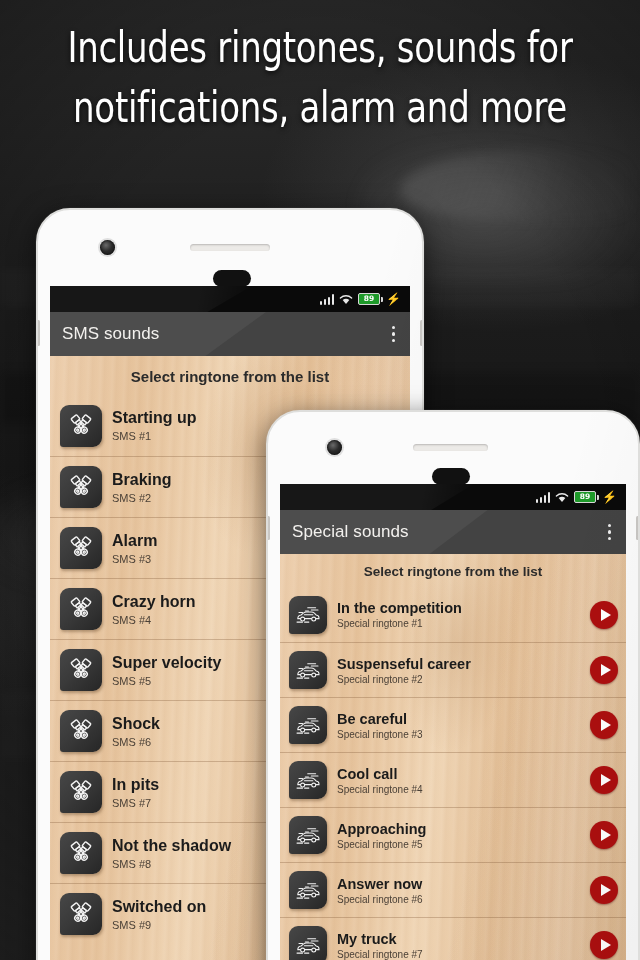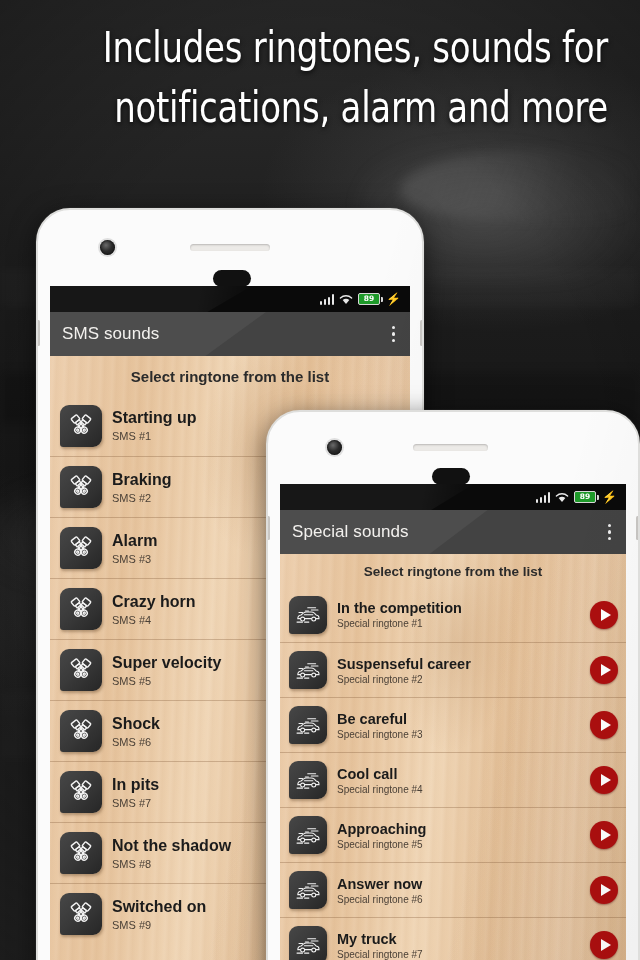--- a/index.html
+++ b/index.html
@@ -59,21 +59,21 @@
   .bg-band.b3 { top: 690px; height: 70px; background: rgba(255,255,255,0.015); }
   .bg-vignette {
     position: absolute; inset: 0;
     background: radial-gradient(ellipse 105% 85% at 50% 46%, rgba(0,0,0,0) 40%, rgba(0,0,0,0.55) 100%);
   }
 
   
   .headline {
     position: absolute;
     left: 0; right: 0; top: 18px;
-    text-align: right;
+    text-align: center;
     color: #ffffff;
     font-family: "DejaVu Sans Condensed", "Liberation Sans Narrow", "Liberation Sans", sans-serif;
     font-size: 42px;
     font-weight: 400;
     line-height: 1.42;
     letter-spacing: -0.3px;
     text-shadow: 0 2px 6px rgba(0,0,0,0.75);
   }
   .headline .l { display: block; transform: scaleX(0.90); }
 

